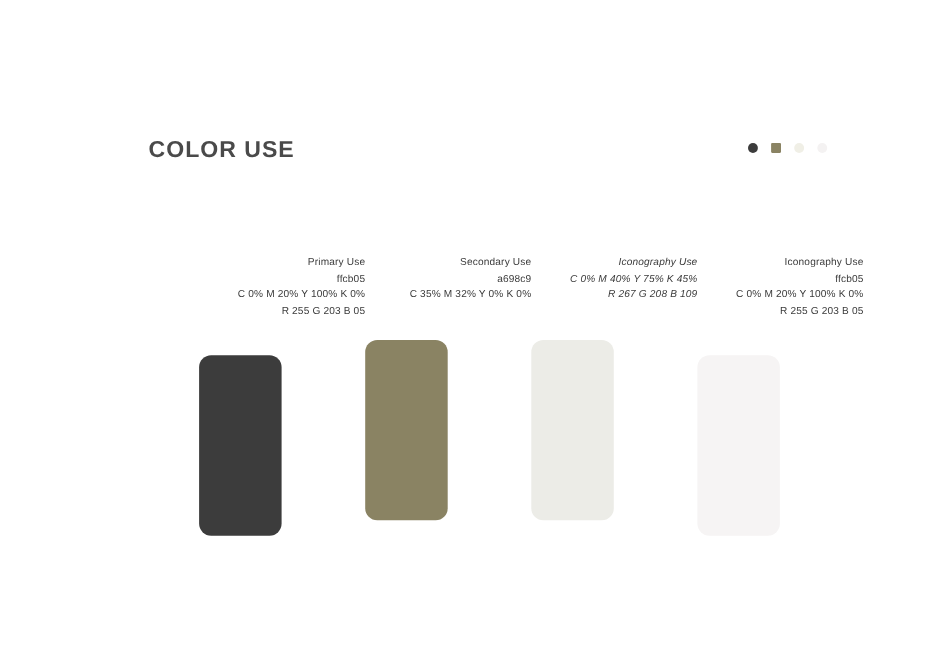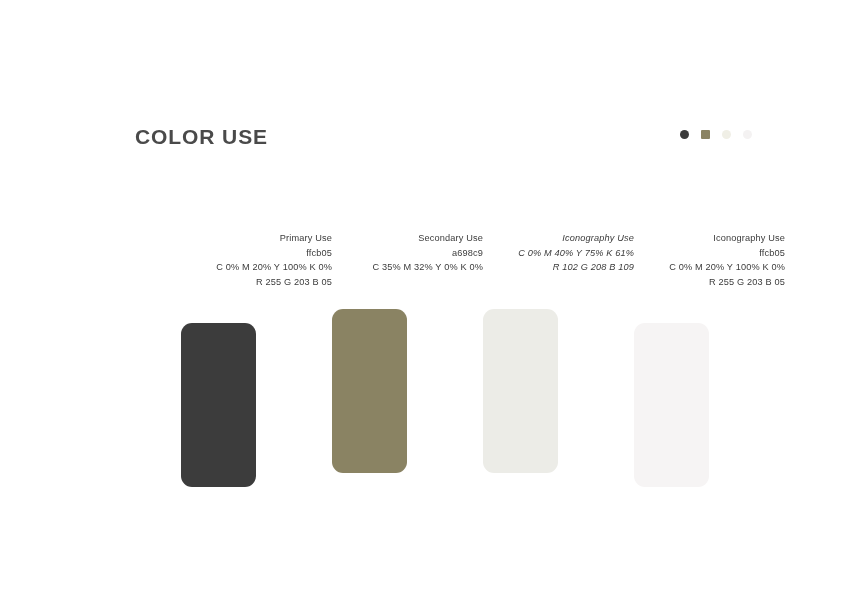--- a/index.html
+++ b/index.html
@@ -123,22 +123,22 @@
         <span class="meta-line">C 35% M 32% Y 0% K 0%</span>
       </div>
       <div class="chip-wrap">
         <div class="chip" style="background: rgb(138, 131, 99);"></div>
       </div>
     </div>
 
     <div class="swatch-col">
       <div class="meta" style="color: rgb(59, 59, 59); font-style: italic;">
         <span class="meta-line">Iconography Use</span>
-        <span class="meta-line">C 0% M 40% Y 75% K 61%</span>
-        <span class="meta-line">R 102 G 208 B 109</span>
+        <span class="meta-line">C 0% M 40% Y 75% K 45%</span>
+        <span class="meta-line">R 267 G 208 B 109</span>
       </div>
       <div class="chip-wrap">
         <div class="chip" style="background: rgb(236, 236, 231);"></div>
       </div>
     </div>
 
     <div class="swatch-col">
       <div class="meta" style="color: rgb(59, 59, 59);">
         <span class="meta-line">Iconography Use</span>
         <span class="meta-line">ffcb05</span>

